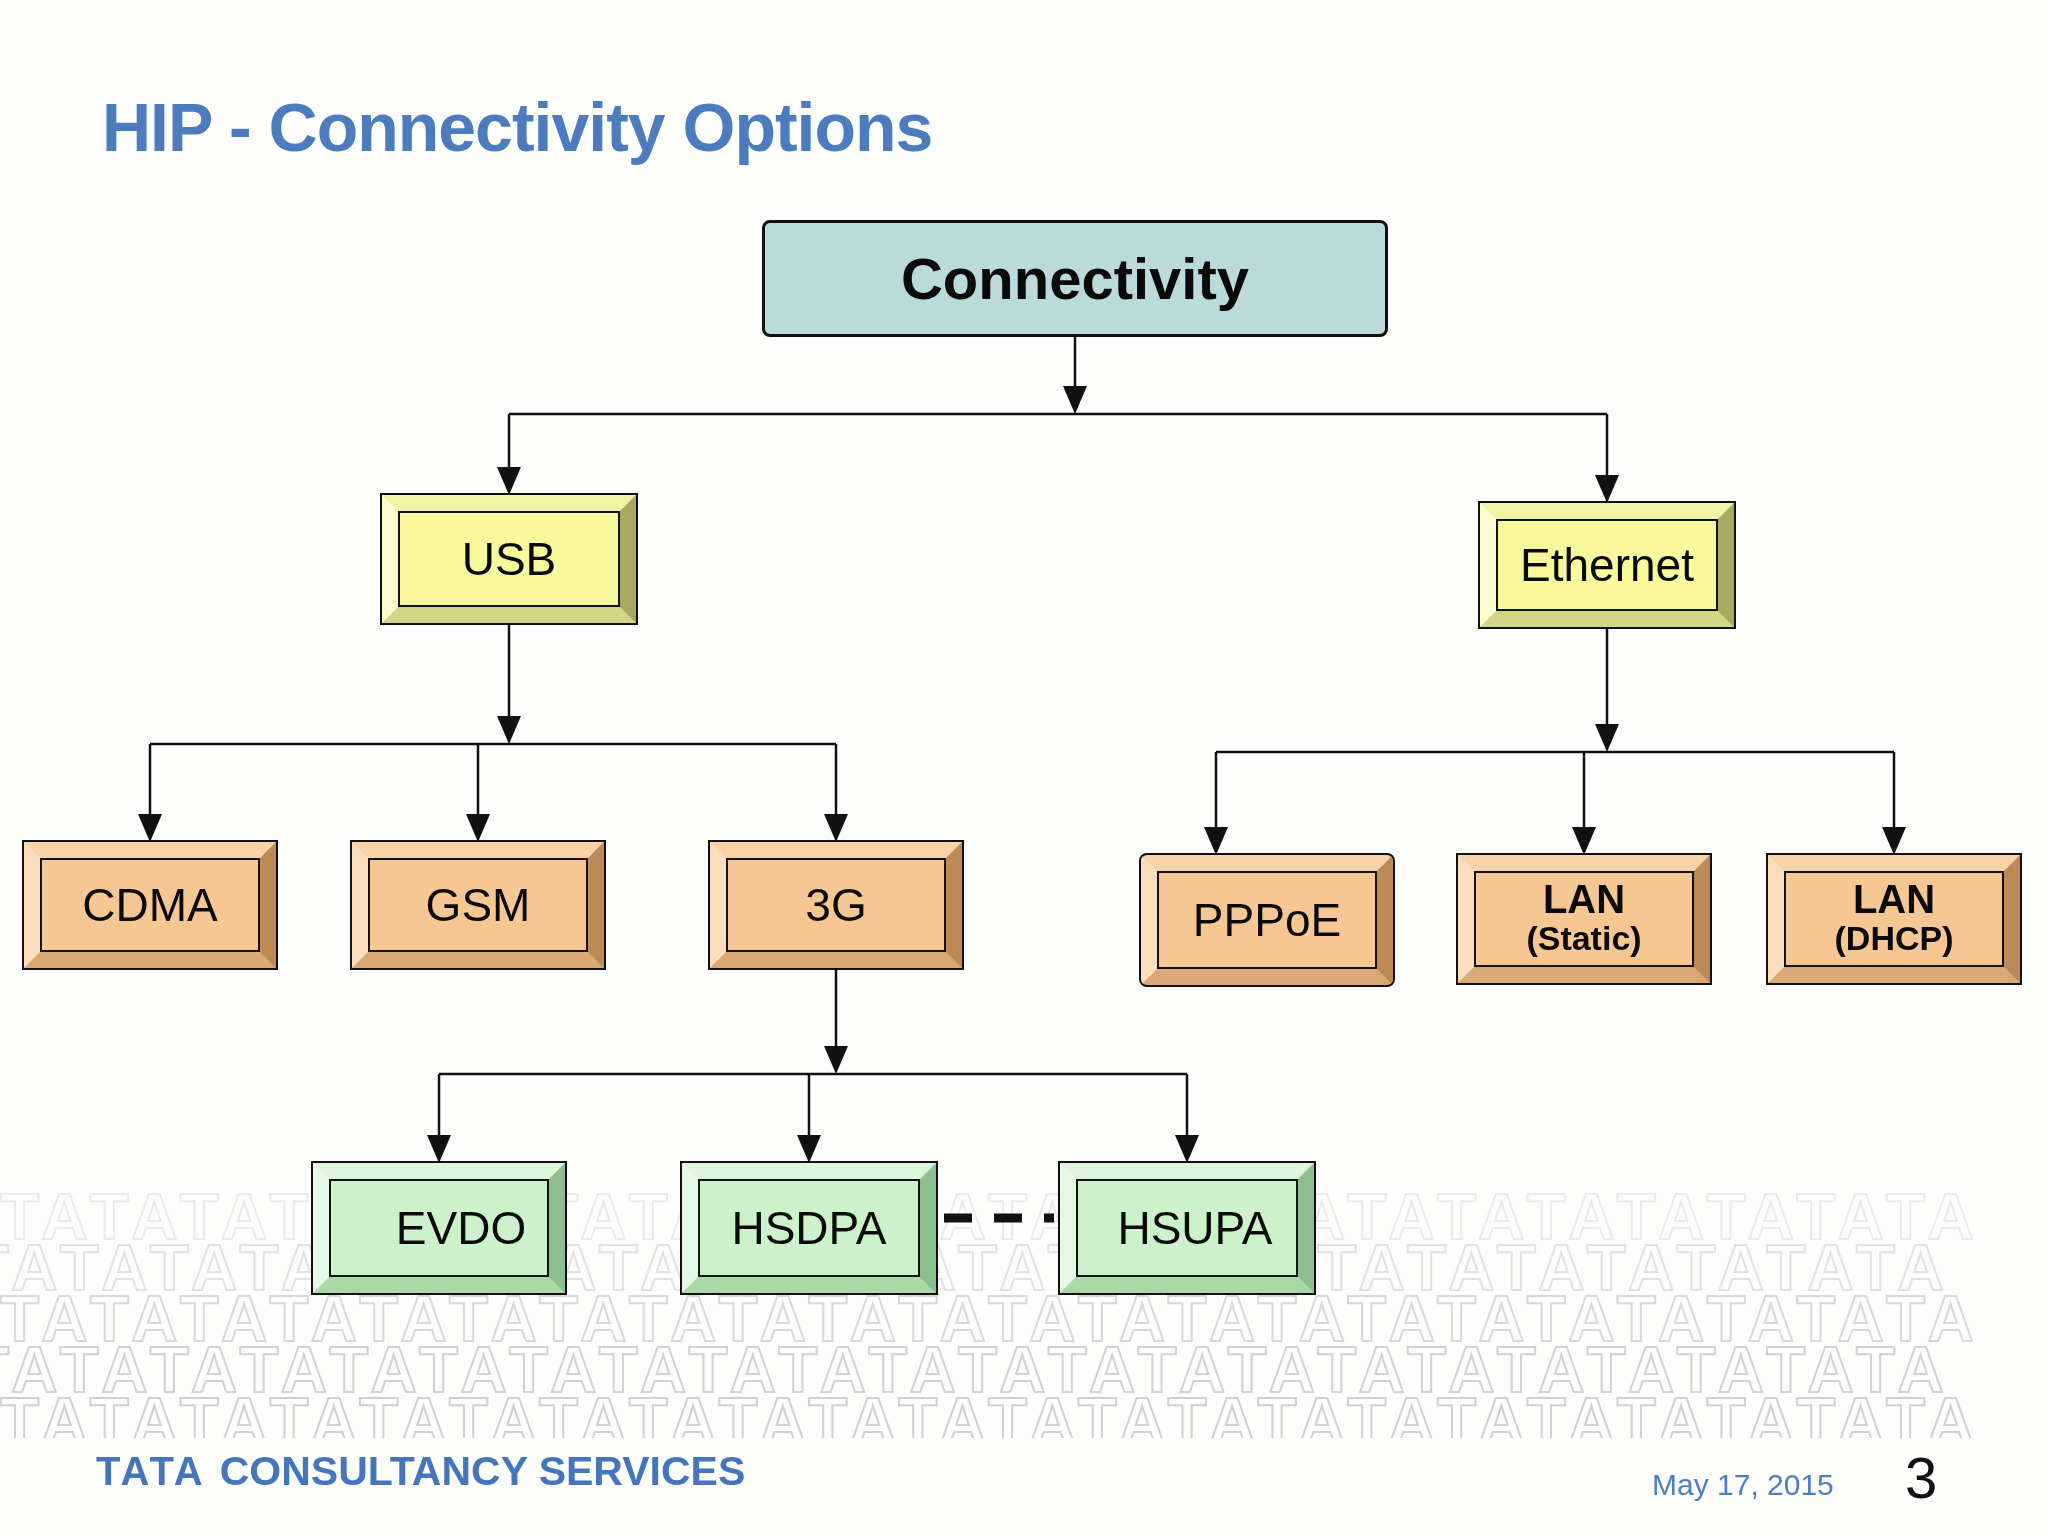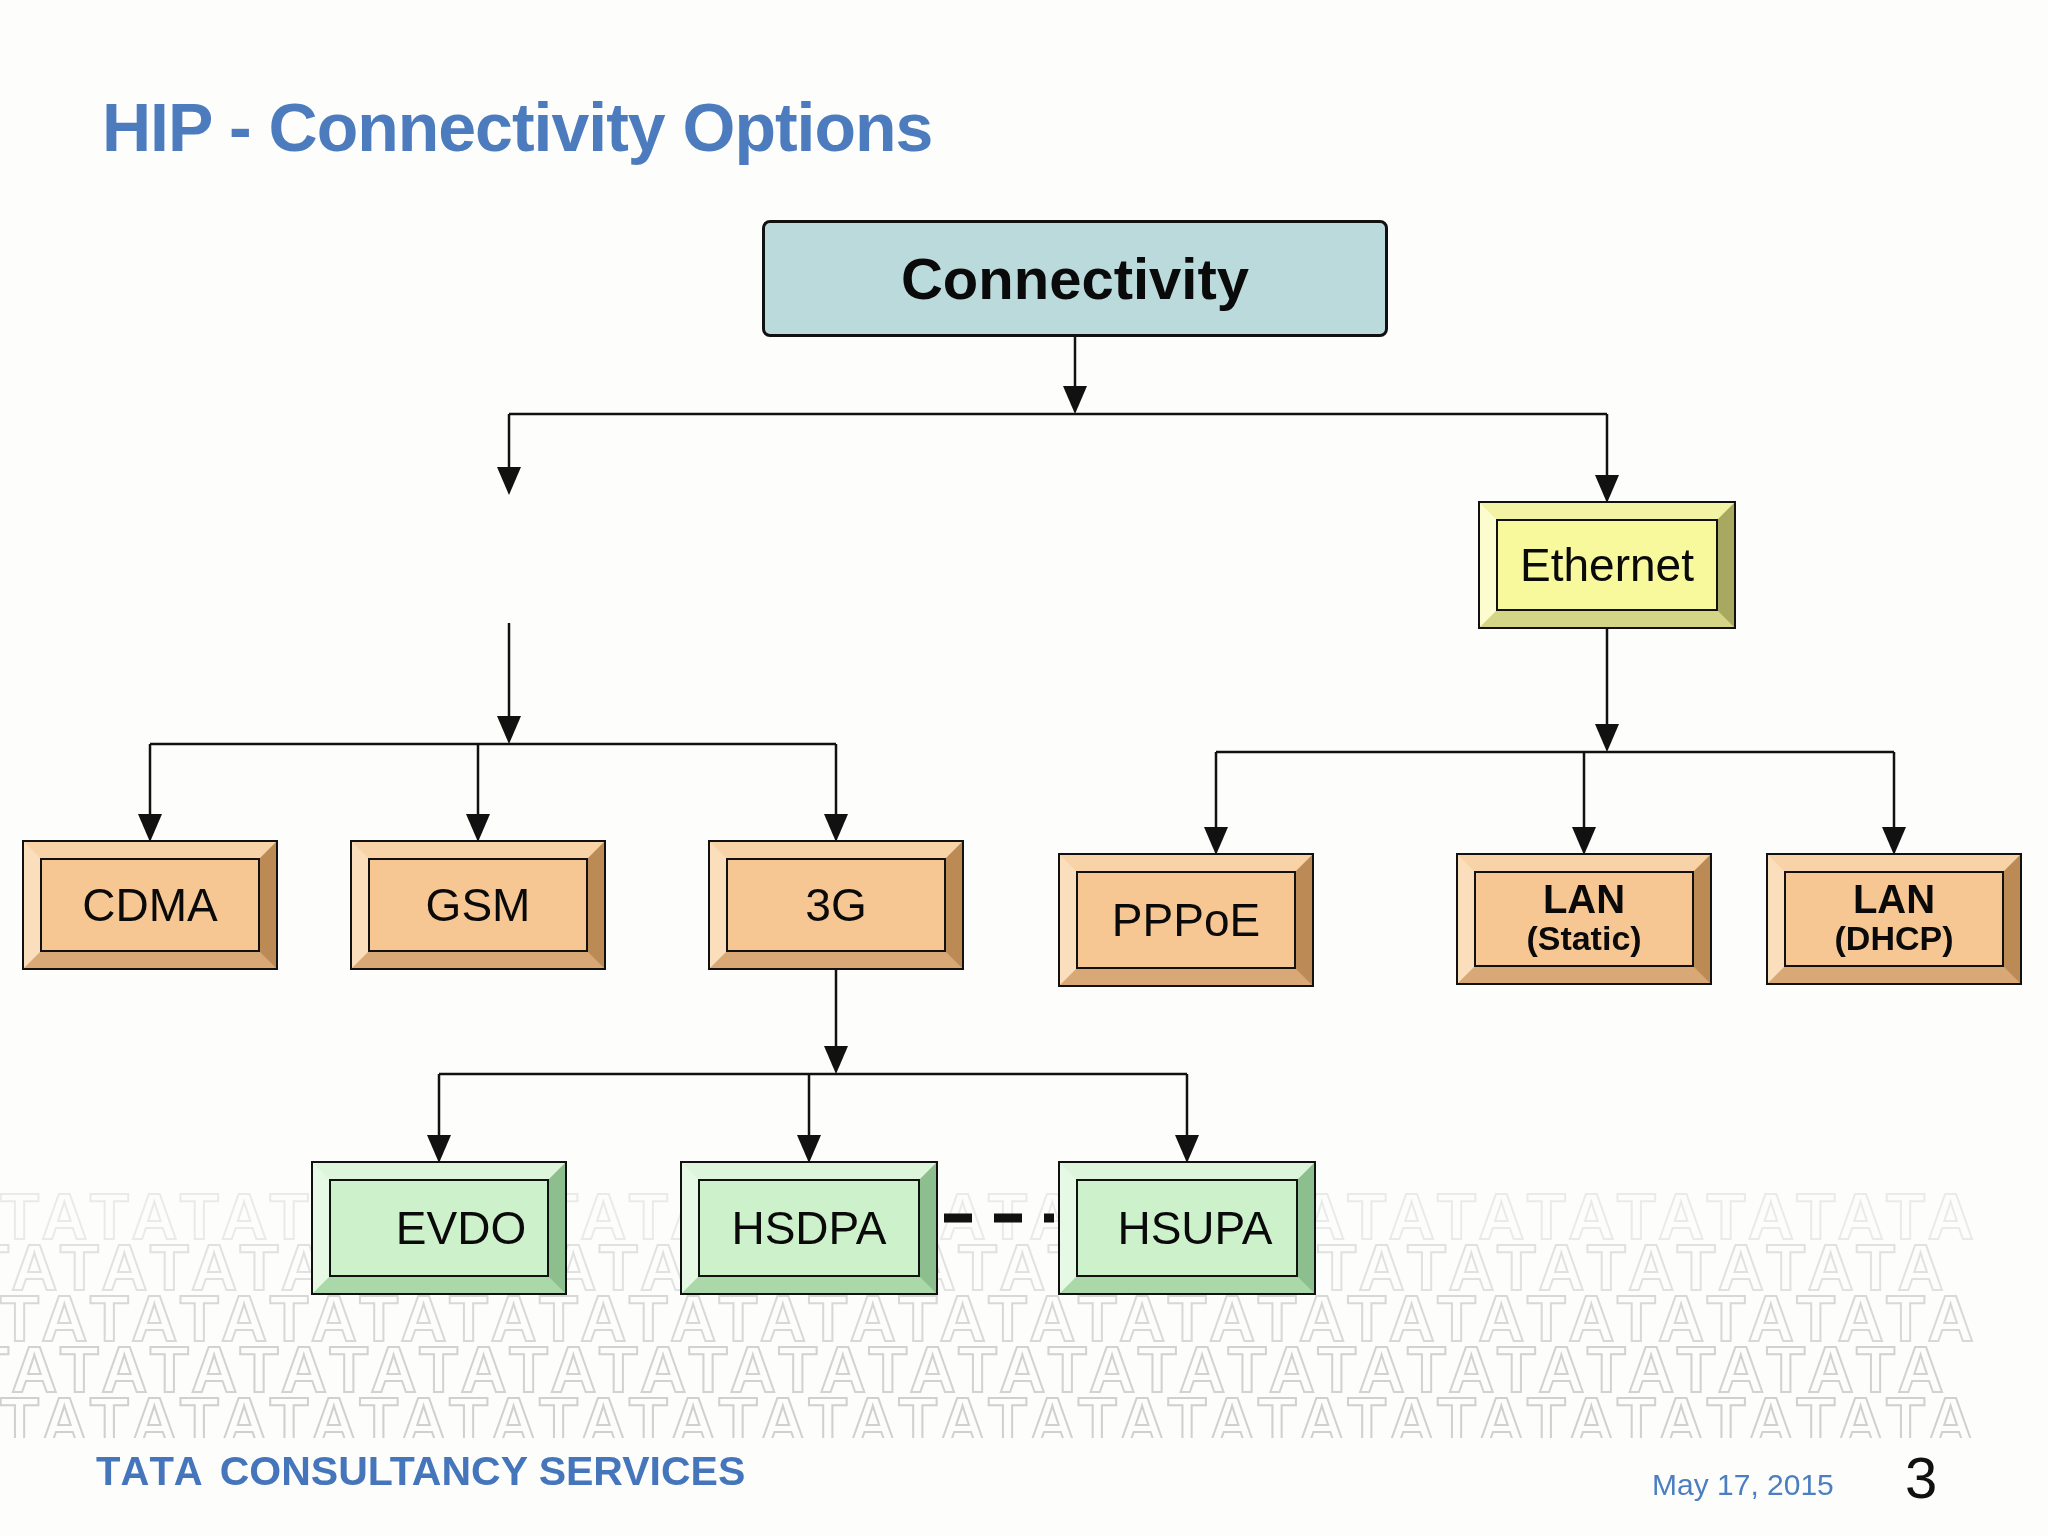--- a/index.html
+++ b/index.html
@@ -72,21 +72,21 @@
   }
   .two-line .l1{font-weight:bold;font-size:40px;line-height:1.0;}
   .two-line .l2{font-weight:bold;font-size:34px;line-height:1.15;}
 
   
   .n-usb{left:382px;top:495px;width:254px;height:128px;}
   .n-ethernet{left:1480px;top:503px;width:254px;height:124px;}
   .n-cdma{left:24px;top:842px;width:252px;height:126px;}
   .n-gsm{left:352px;top:842px;width:252px;height:126px;}
   .n-3g{left:710px;top:842px;width:252px;height:126px;}
-  .n-pppoe{left:1060px;top:855px;width:252px;height:130px;}
+  .n-pppoe{left:1141px;top:855px;width:252px;height:130px;border-radius:6px;}
   .n-lan-static{left:1458px;top:855px;width:252px;height:128px;}
   .n-lan-dhcp{left:1768px;top:855px;width:252px;height:128px;}
   .n-evdo{left:313px;top:1163px;width:252px;height:130px;padding-left:44px;}
   .n-hsdpa{left:682px;top:1163px;width:254px;height:130px;}
   .n-hsupa{left:1060px;top:1163px;width:254px;height:130px;padding-left:16px;}
 
   
   .footer-logo{
     position:absolute;left:96px;top:1448px;z-index:3;
     color:var(--logo-blue,#4576BB);white-space:nowrap;
@@ -160,20 +160,23 @@
       <polygon points="427,1135 451,1135 439,1163"></polygon>
       <polygon points="797,1135 821,1135 809,1163"></polygon>
       <polygon points="1175,1135 1199,1135 1187,1163"></polygon>
     </g>
   </svg>
 
   <div class="root-node">
     <span class="label">Connectivity</span>
   </div>
 
+  <div class="node yellow n-usb">
+    <span class="label">USB</span>
+  </div>
   <div class="node yellow n-ethernet">
     <span class="label">Ethernet</span>
   </div>
 
   <div class="node orange n-cdma">
     <span class="label">CDMA</span>
   </div>
   <div class="node orange n-gsm">
     <span class="label">GSM</span>
   </div>

